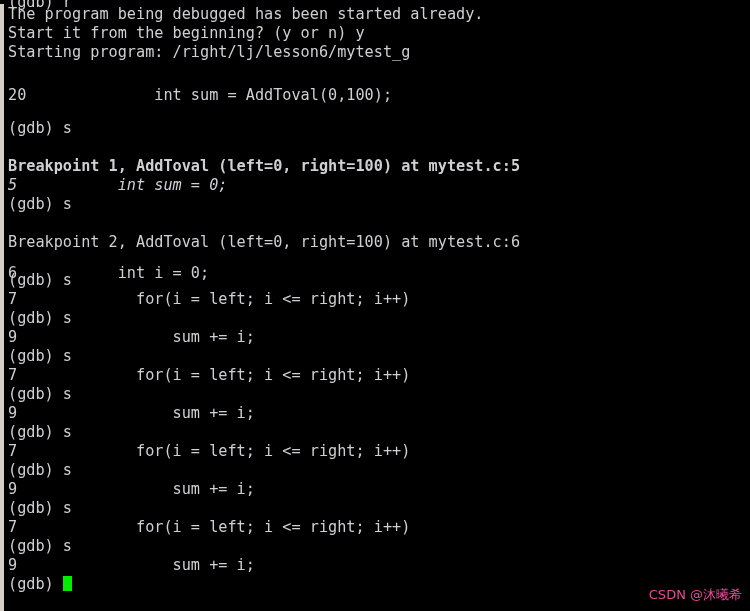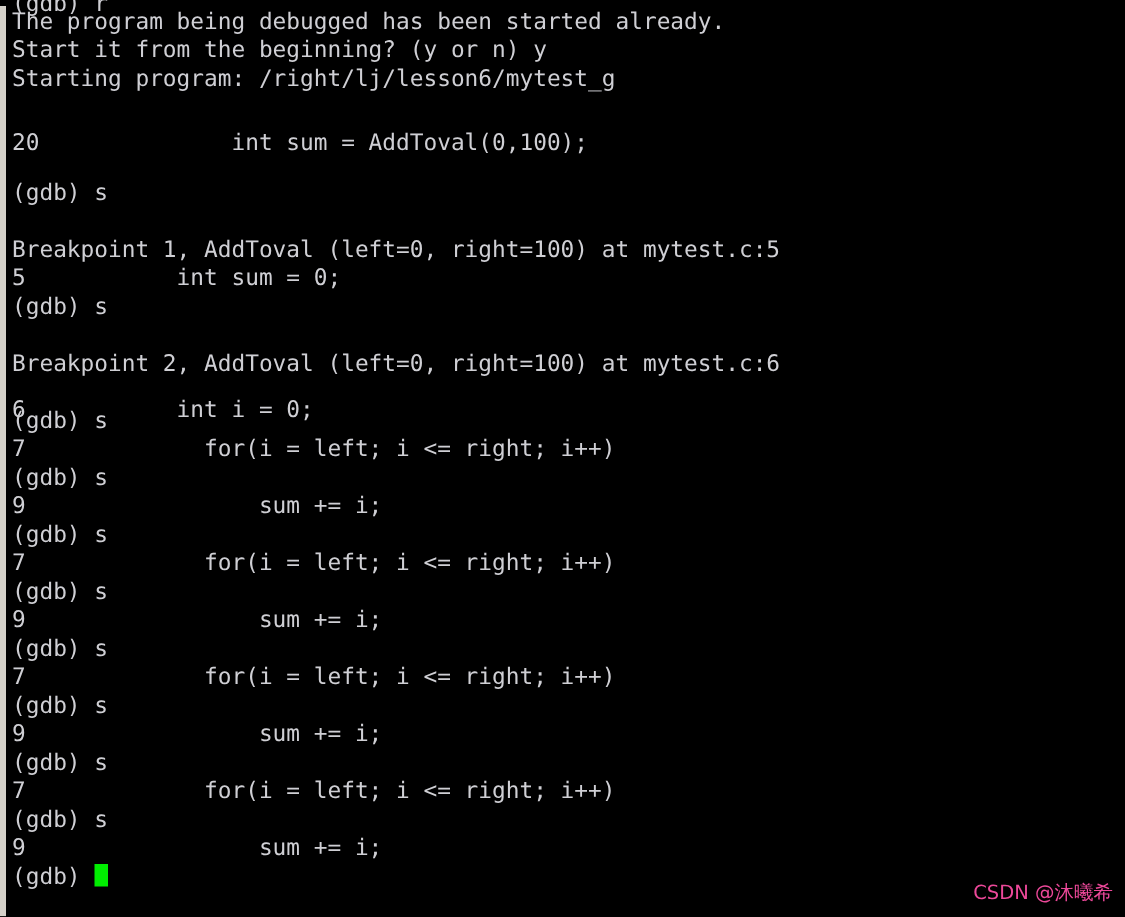--- a/index.html
+++ b/index.html
@@ -76,22 +76,22 @@
   <div id="terminal">
 
   <div class="line" style="top: -7px;">(gdb) r</div>
       <div class="line" style="top: 5px;">The program being debugged has been started already.</div>
       <div class="line" style="top: 24px;">Start it from the beginning? (y or n) y</div>
       <div class="line" style="top: 43px;">Starting program: /right/lj/lesson6/mytest_g</div>
       <div class="line" style="top: 62px;"></div>
       <div class="line" style="top: 86px;">20              int sum = AddToval(0,100);</div>
       <div class="line" style="top: 119px;">(gdb) s</div>
       <div class="line" style="top: 138px;"></div>
-      <div class="line" style="top: 157px;">Breakpoint 1, AddToval (left=0, right=100) at mytest.c:5</div>
-      <div class="line" style="top: 176px;">5           int sum = 0;</div>
+      <div class="line" style="top: 157px; font-weight: bold;">Breakpoint 1, AddToval (left=0, right=100) at mytest.c:5</div>
+      <div class="line" style="top: 176px; font-style: italic;">5           int sum = 0;</div>
       <div class="line" style="top: 195px;">(gdb) s</div>
       <div class="line" style="top: 214px;"></div>
       <div class="line" style="top: 233px;">Breakpoint 2, AddToval (left=0, right=100) at mytest.c:6</div>
       <div class="line" style="top: 264px;">6           int i = 0;</div>
       <div class="line" style="top: 271px;">(gdb) s</div>
       <div class="line" style="top: 290px;">7             for(i = left; i &lt;= right; i++)</div>
       <div class="line" style="top: 309px;">(gdb) s</div>
       <div class="line" style="top: 328px;">9                 sum += i;</div>
       <div class="line" style="top: 347px;">(gdb) s</div>
       <div class="line" style="top: 366px;">7             for(i = left; i &lt;= right; i++)</div>

